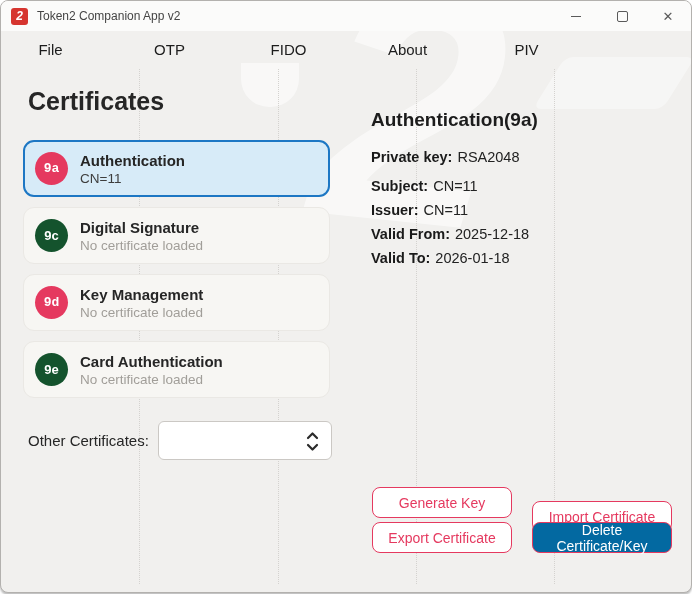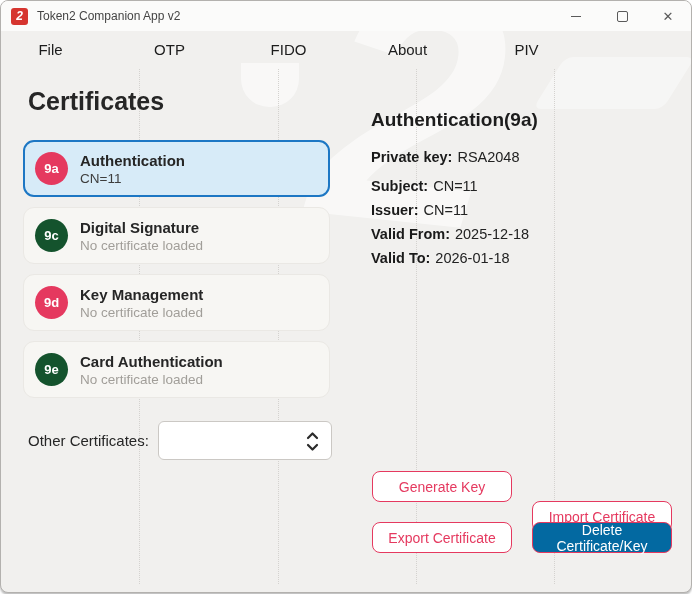--- a/index.html
+++ b/index.html
@@ -36,21 +36,21 @@
   
   .page-title{position:absolute;left:27px;top:86px;margin:0;font-size:25px;font-weight:700;
               color:#262626;z-index:2;}
   .slot-list{position:absolute;left:22px;top:139px;width:307px;z-index:2;}
   .slot{height:57px;box-sizing:border-box;border-radius:11px;margin-bottom:10px;display:flex;
         align-items:center;background:#f7f6f3;border:1px solid #eae8e4;cursor:default;}
   .slot.selected{background:#d7ebf8;border:2px solid #1d77c4;}
   .badge{width:33px;height:33px;border-radius:50%;margin-left:11px;flex:none;color:#fff;
          font-weight:700;font-size:13px;display:flex;align-items:center;justify-content:center;}
   .slot.selected .badge{margin-left:10px;}
-  .badge.pink{background:#e5395f;}
+  .badge.pink{background:#e5395f;font-family:Liberation Mono, monospace;}
   .badge.gray{background:#14532d;}
   .slot-text{margin-left:12px;}
   .slot-title{font-size:15px;font-weight:700;color:#262626;line-height:19px;}
   .slot-sub{font-size:13.5px;color:#a19e99;line-height:17px;}
   .slot.selected .slot-sub{color:#3d3d3d;}
   .other-label{position:absolute;left:27px;top:420px;height:39px;line-height:39px;
                font-size:15px;font-weight:400;color:#262626;z-index:2;}
   .combobox{position:absolute;left:157px;top:420px;width:174px;height:39px;box-sizing:border-box;
             background:#fff;border:1px solid #cbc8c4;border-radius:6px;z-index:2;}
   .chevrons{position:absolute;right:11px;top:8px;}
@@ -60,21 +60,21 @@
   .details{position:absolute;left:370px;top:148px;z-index:2;}
   .field{font-size:14.5px;color:#222;margin-bottom:7px;line-height:17px;}
   .field:first-child{margin-bottom:12px;}
   .field b{font-weight:700;color:#1a1a1a;margin-right:5px;}
   
   .btn{position:absolute;height:31px;width:140px;box-sizing:border-box;border-radius:8px;
        font-size:14px;display:flex;align-items:center;justify-content:center;z-index:2;cursor:default;
        font-family:"Liberation Sans",sans-serif;}
   .btn.outline{background:#fff;border:1.5px solid #e5395f;color:#e5395f;}
   .btn.filled{background:#0369a1;border:1.5px solid #e5395f;color:#fff;}
-  .btn-generate{left:371px;top:470px;}
+  .btn-generate{left:371px;top:486px;}
   .btn-import{left:531px;top:500px;}
   .btn-export{left:371px;top:521px;}
   .btn-delete{left:531px;top:521px;}
 </style>
 </head>
 <body>
 
 <div class="window">
 
   <div class="bg-layer">

